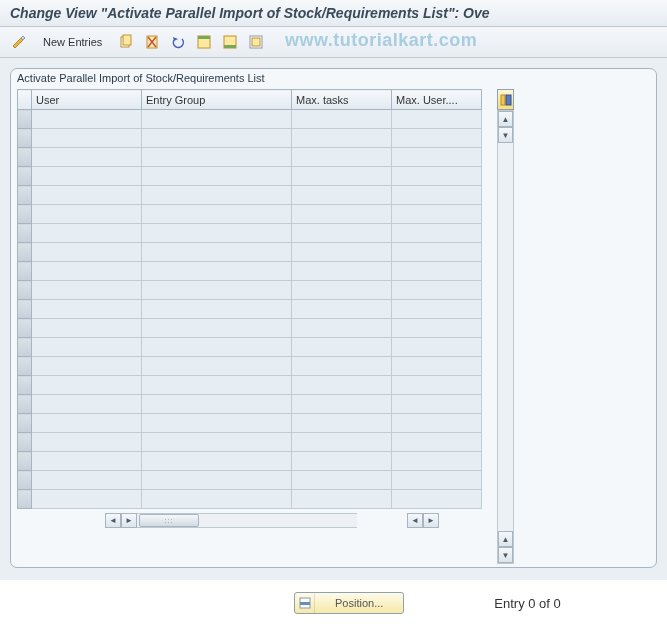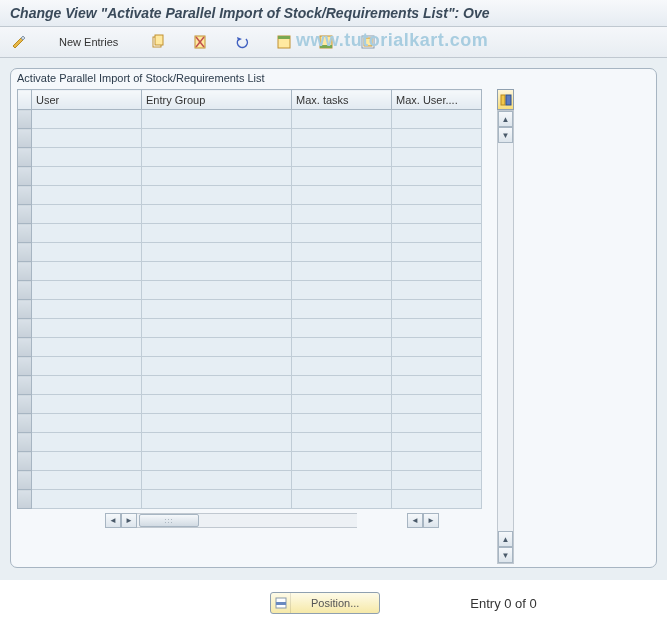--- a/index.html
+++ b/index.html
@@ -22,21 +22,21 @@
       color: #3a4a5a;
       white-space: nowrap;
       overflow: hidden;
     }
     .toolbar {
       background: linear-gradient(to bottom, #f5f7fa, #e8edf2);
       border-bottom: 1px solid #c0c8d0;
       padding: 4px 8px;
       display: flex;
       align-items: center;
-      gap: 20px;
+      gap: 4px;
       position: relative;
     }
     .toolbar-btn {
       width: 22px; height: 22px;
       display: inline-flex;
       align-items: center; justify-content: center;
       border: 1px solid transparent;
       border-radius: 2px;
       cursor: pointer;
     }
@@ -45,21 +45,21 @@
       padding: 0 8px;
       display: inline-flex;
       align-items: center;
       border: 1px solid transparent;
       border-radius: 2px;
       cursor: pointer;
       color: #333;
     }
     .watermark {
       position: absolute;
-      left: 296px; top: 3px;
+      left: 285px; top: 3px;
       font-size: 18px;
       font-weight: bold;
       color: #a8cde0;
       letter-spacing: 0.5px;
       pointer-events: none;
     }
     .content-area {
       background: #e9eff3;
       padding: 10px;
       height: 522px;
@@ -168,21 +168,21 @@
       background: linear-gradient(to bottom,#f5f8fb,#d2dbe3);
       border:1px solid #a7b5c2;
       border-radius:2px;
       margin-left:2px;
       display:flex;align-items:center;justify-content:center;
       color:#8a98a6; font-size:8px; letter-spacing:1px;
     }
     .footer-row {
       display:flex;
       align-items:center;
-      padding: 12px 40px;
+      padding: 12px 64px;
       gap: 90px;
     }
     .position-btn {
       display:inline-flex;
       align-items:center;
       height:22px;
       border:1px solid #8fa0b0;
       border-radius:3px;
       background: linear-gradient(to bottom,#fefbe9,#f6e9a8);
       cursor:pointer;

